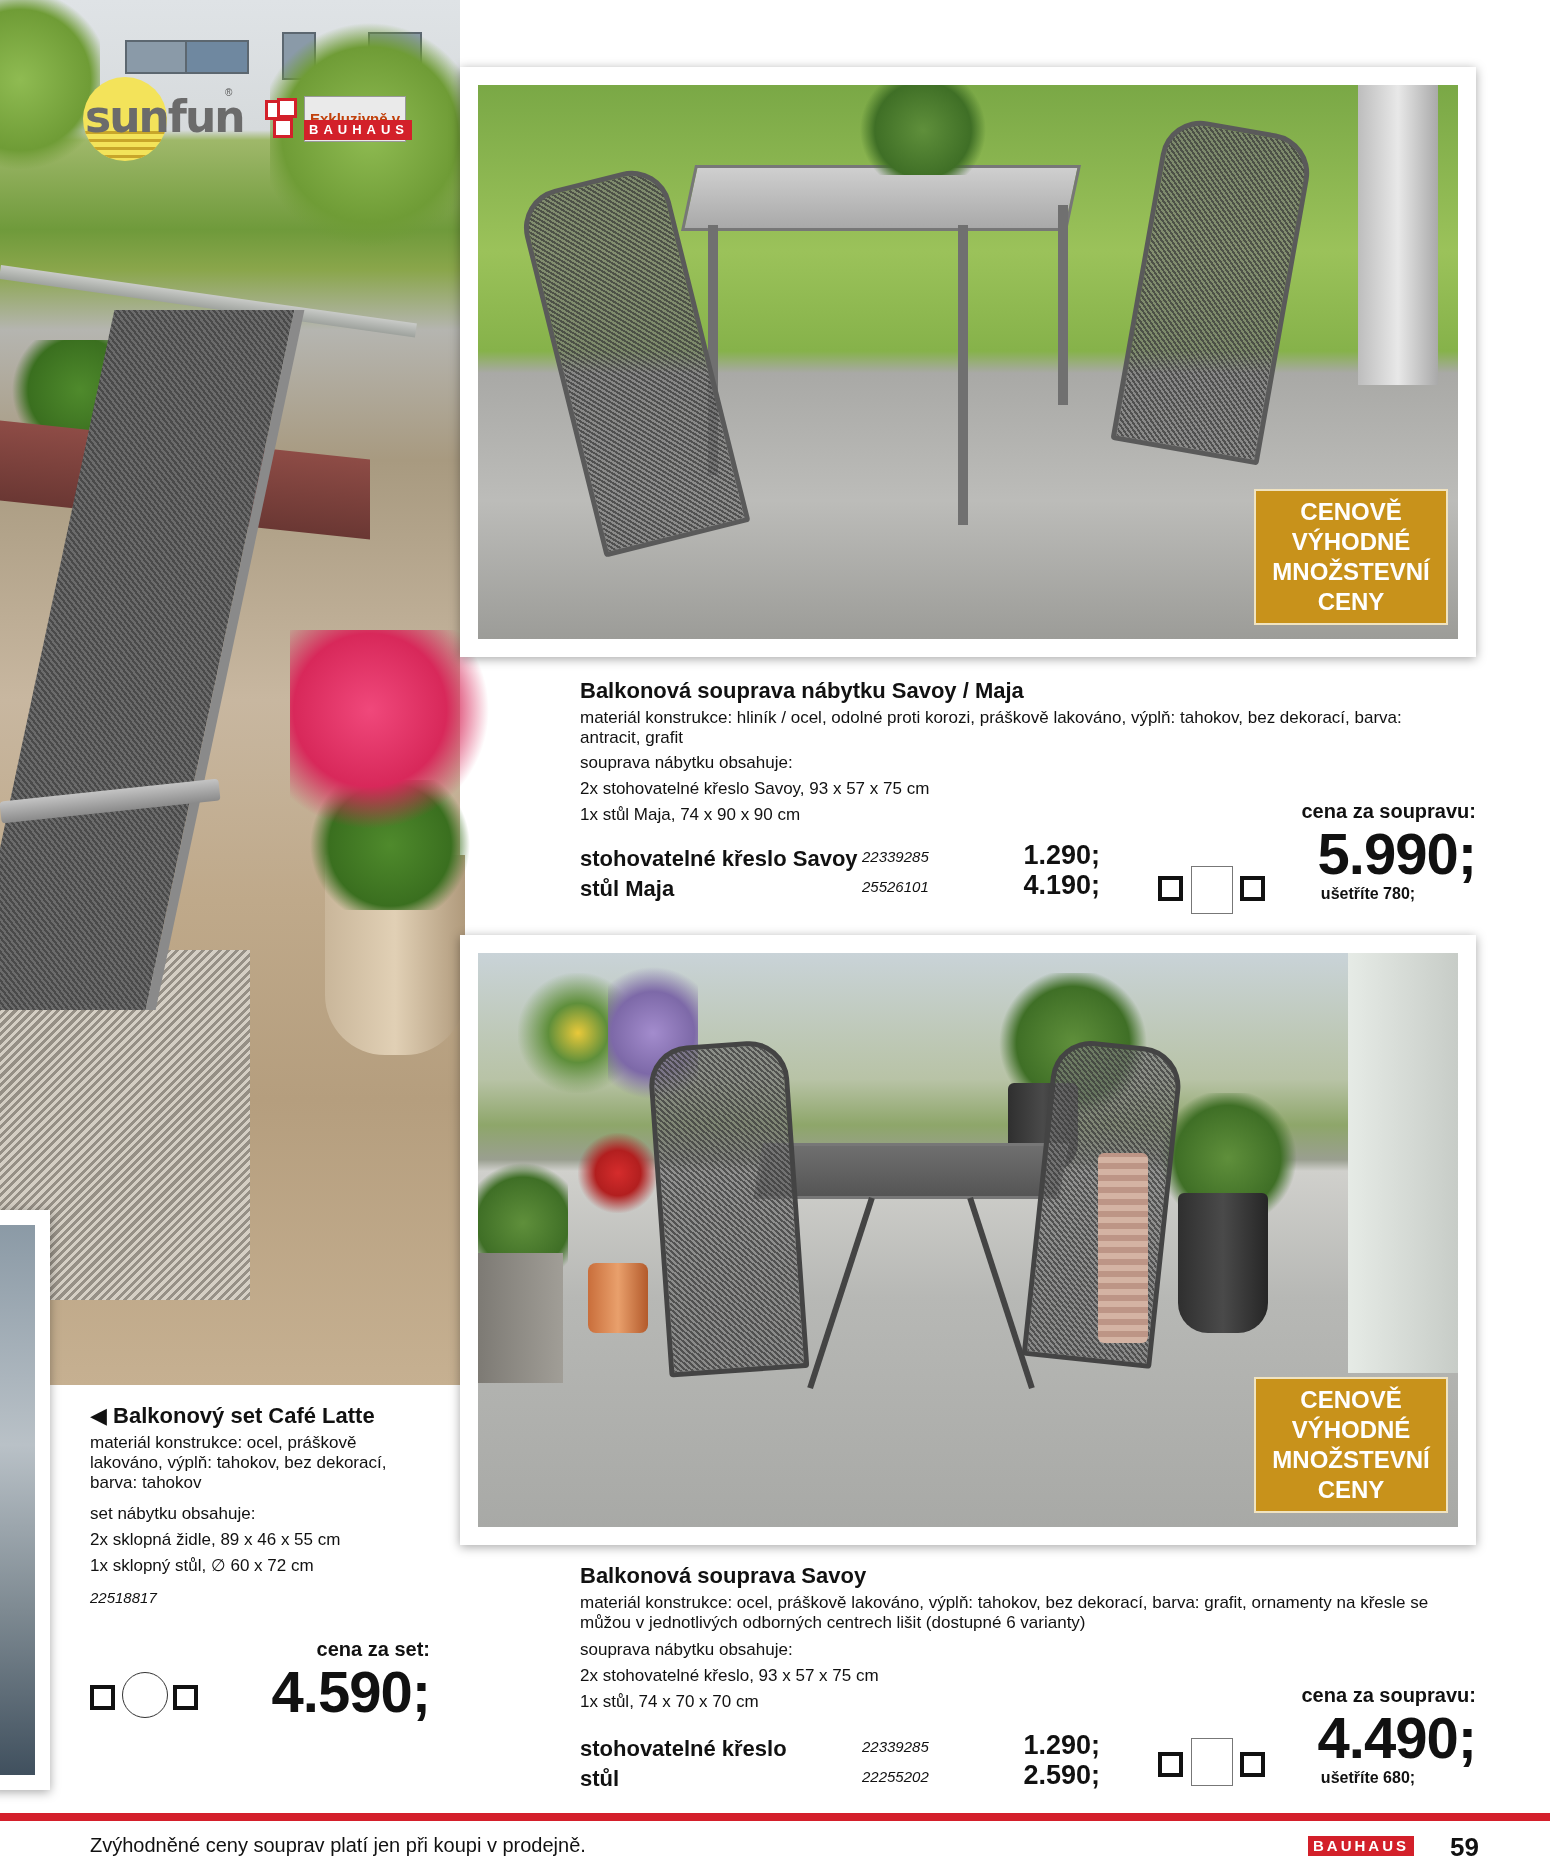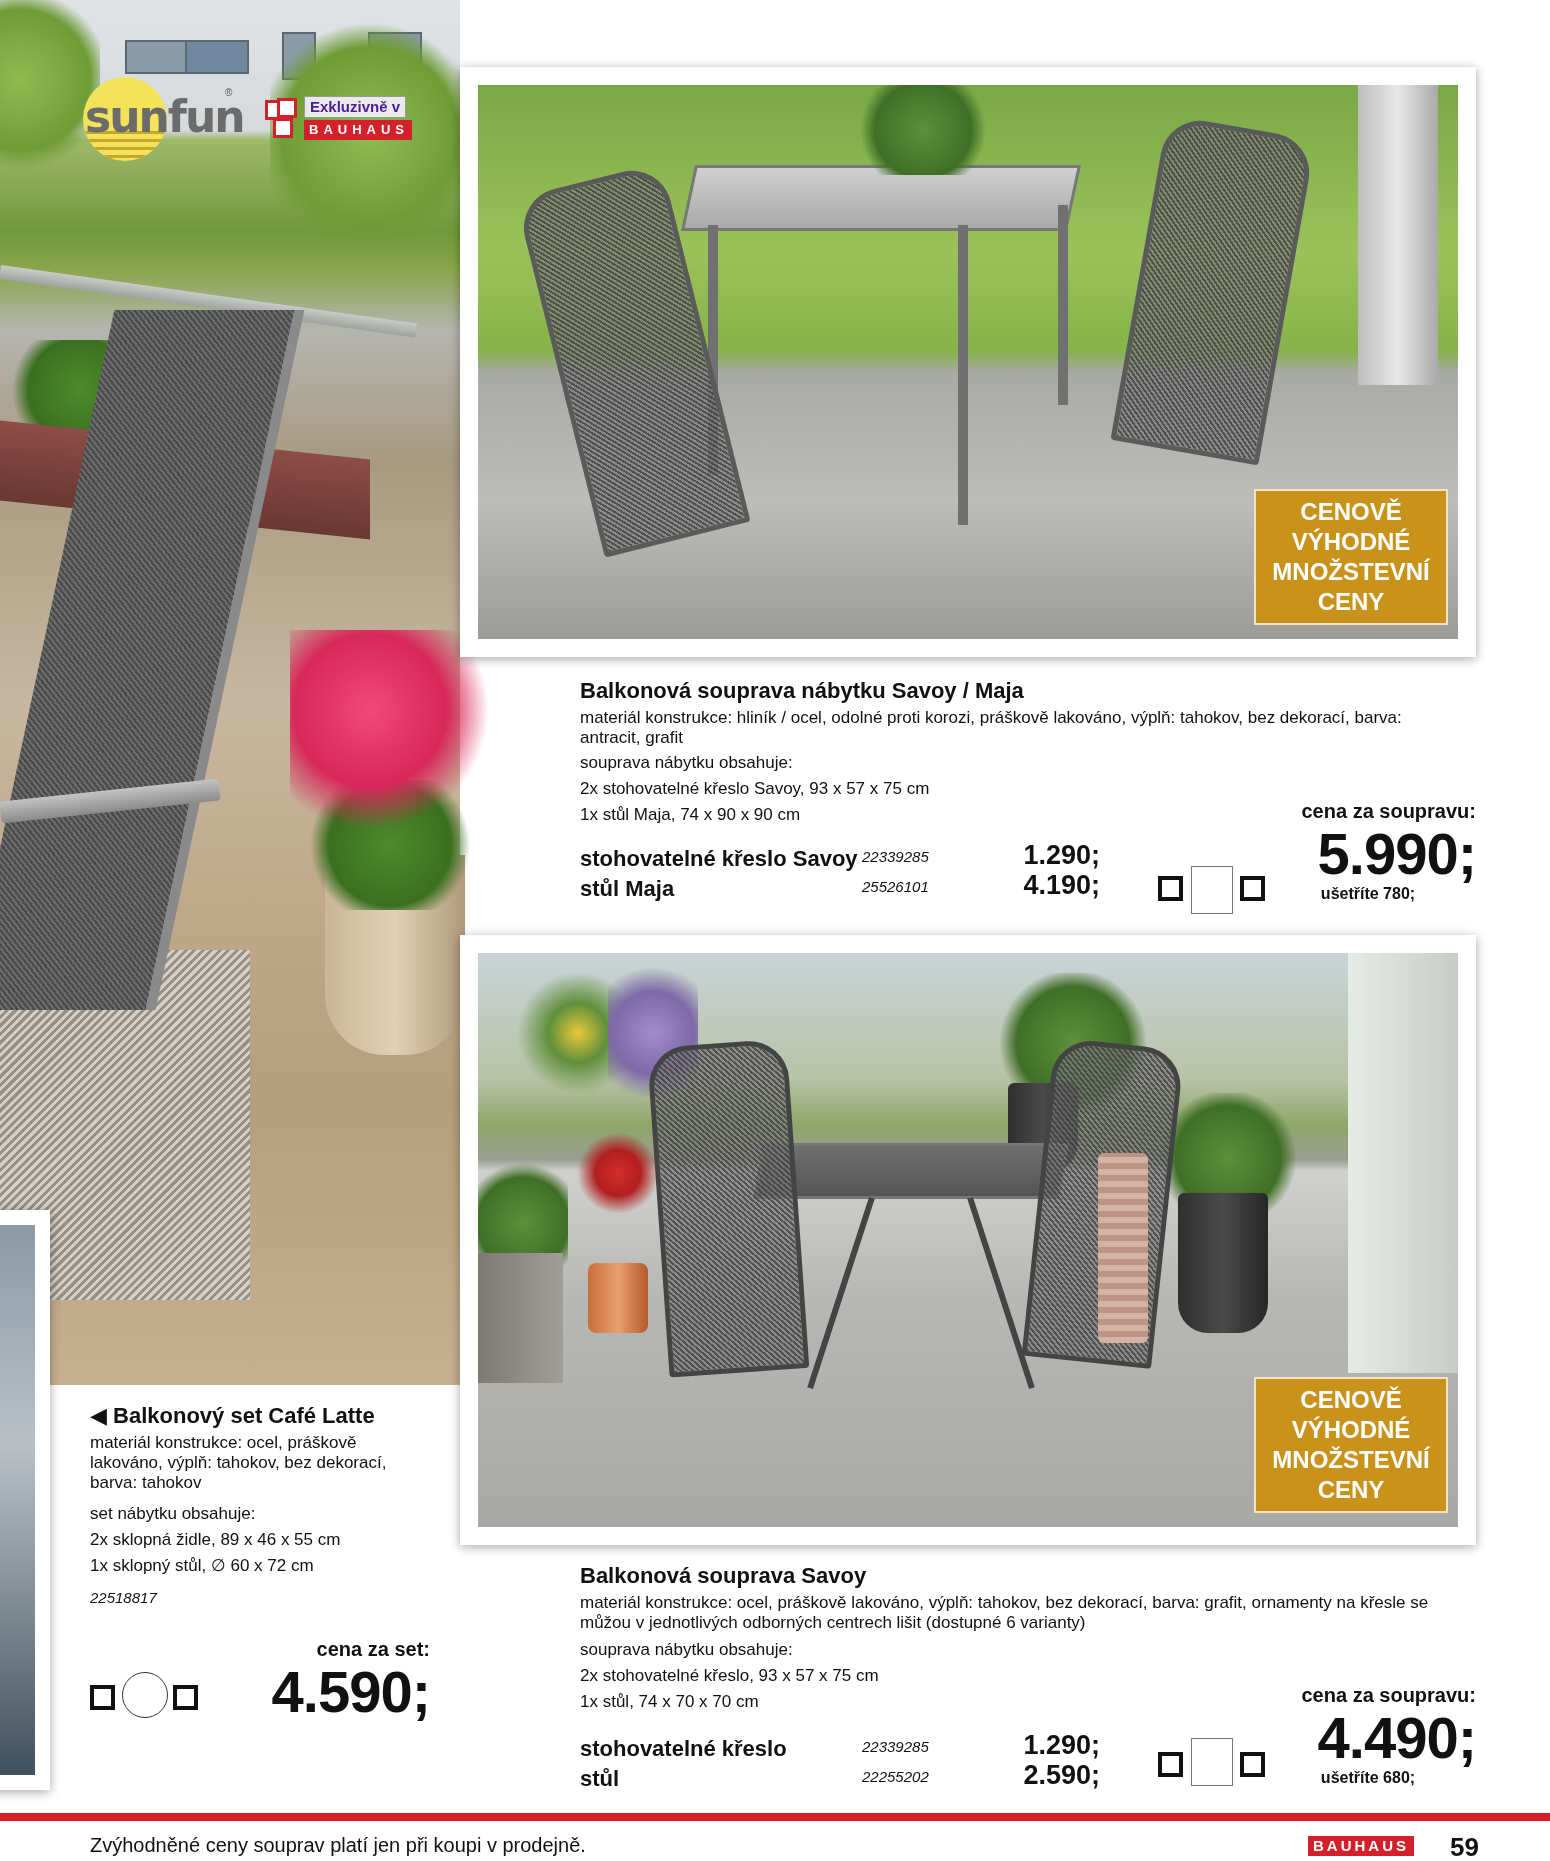--- a/index.html
+++ b/index.html
@@ -48,22 +48,22 @@
       color: #6b6b6b; letter-spacing: -2px;
     }
     .sunfun-reg { position: absolute; left: 142px; top: 12px; font-size: 10px; color: #555; }
 
     .bauhaus-badge { left: 265px; top: 96px; width: 150px; height: 46px; }
     .bauhaus-houses { position: absolute; left: 0; top: 2px; width: 30px; height: 44px; }
     .bauhaus-houses .h {
       position: absolute; width: 14px; height: 14px; background: #fff; border: 3px solid #d3202a;
     }
     .exkl-label {
-      position: absolute; left: 39px; top: 0; padding: 0 5px; height: 20px; line-height: 20px;
-      background: #eaeaea; color: #4c1d95; font-weight: bold; font-size: 15px;
+      position: absolute; left: 39px; top: 0; padding: 12px 5px; height: 20px; line-height: 20px;
+      background: #eaeaea; color: #c2410c; font-weight: bold; font-size: 15px;
       border: 1px solid #999;
     }
     .bauhaus-word {
       position: absolute; left: 39px; top: 24px; height: 20px; line-height: 20px;
       background: #d3202a; color: #fff; font-weight: bold; font-size: 13px; letter-spacing: 5px;
       padding: 0 3px 0 5px;
     }
 
     
     .photo-frame {

